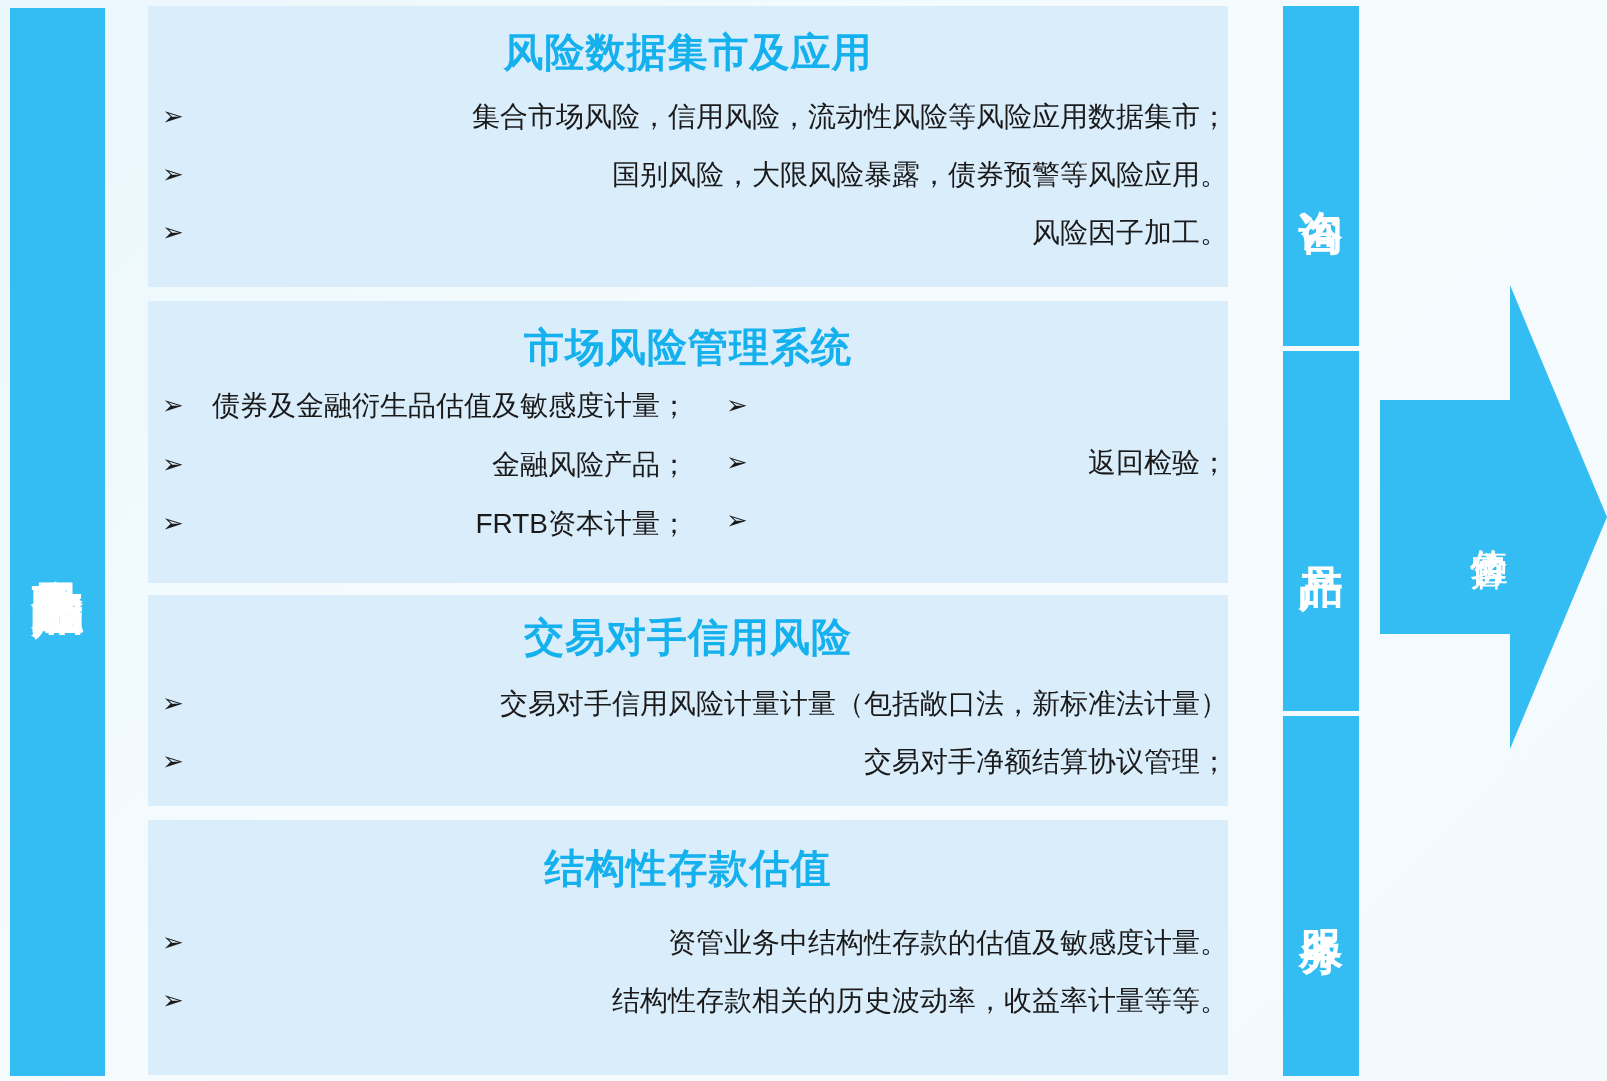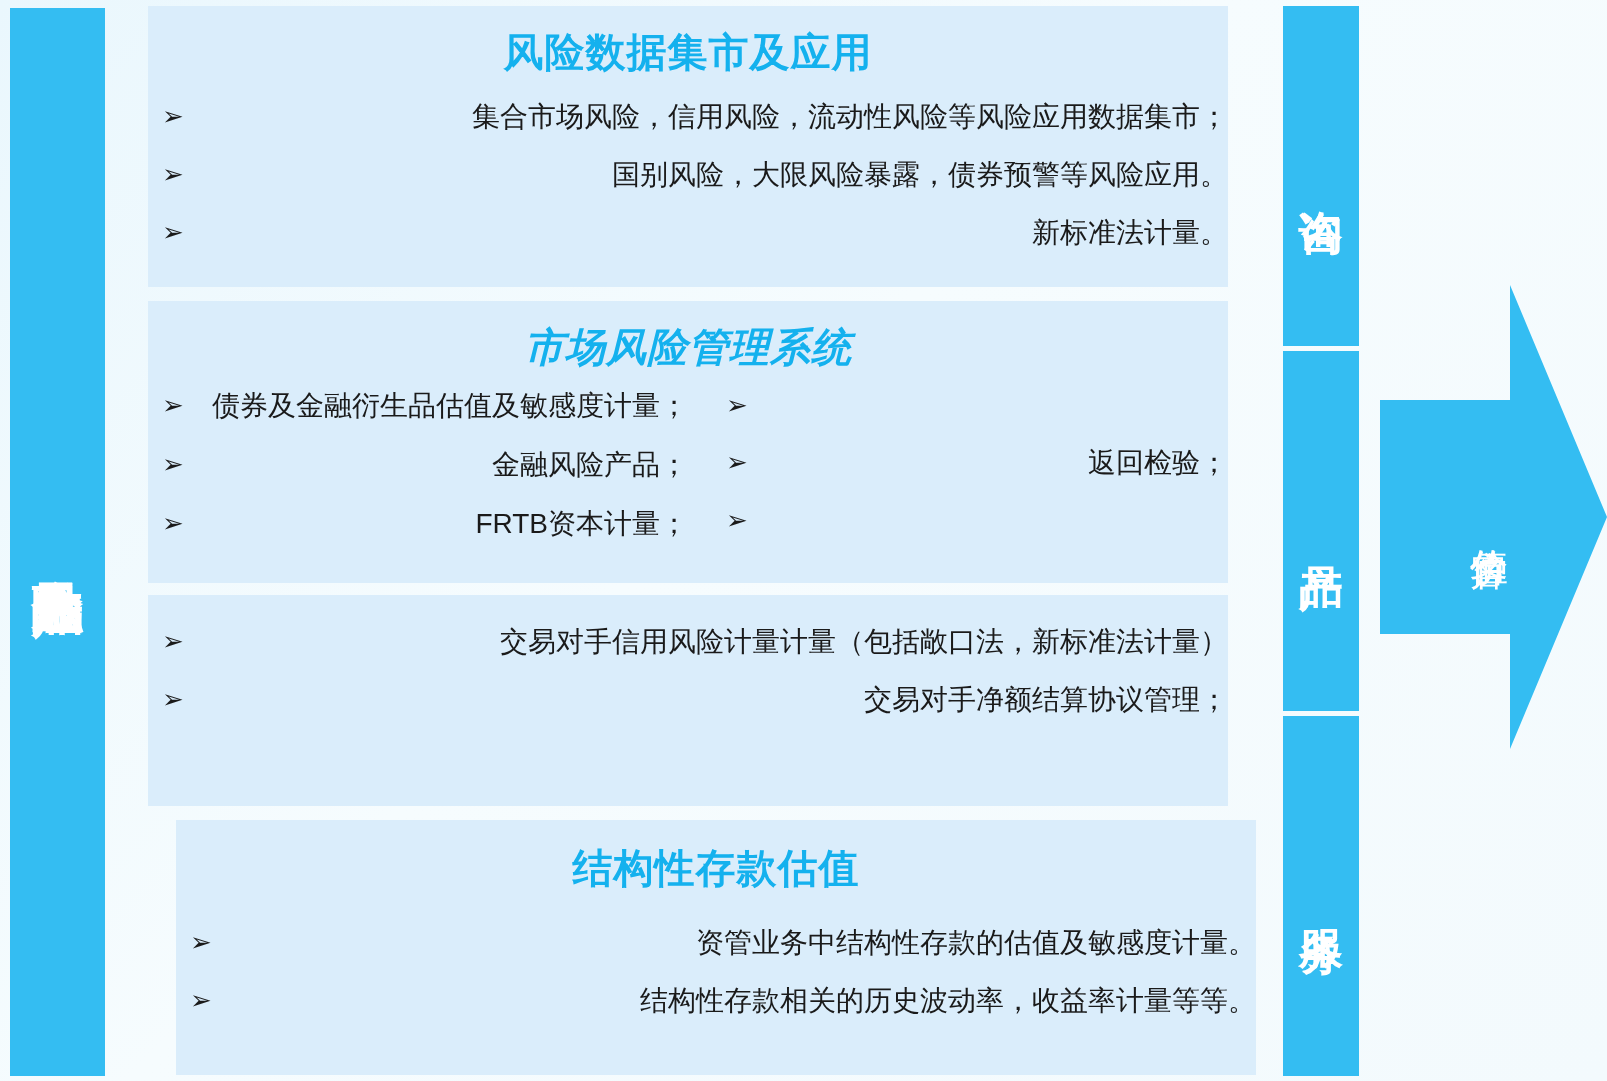--- a/index.html
+++ b/index.html
@@ -55,32 +55,32 @@
   .panel {
     position: absolute;
     left: 0;
     width: 1080px;
     background: #daedfb;
     box-sizing: border-box;
   }
   .panel-1 { top: 0px;   height: 281px; }
   .panel-2 { top: 295px; height: 282px; }
   .panel-3 { top: 589px; height: 211px; }
-  .panel-4 { top: 814px; height: 255px; margin-left: 28px; }
+  .panel-4 { top: 814px; height: 255px; }
 
   .panel-title {
     text-align: center;
     color: #14b1ee;
     font-size: 40px;
     font-weight: bold;
     letter-spacing: 1px;
     line-height: 1;
   }
   .panel-1 .panel-title { padding-top: 26px; }
-  .panel-2 .panel-title { padding-top: 26px; font-style: italic; }
+  .panel-2 .panel-title { padding-top: 26px; }
   .panel-3 .panel-title { padding-top: 22px; }
   .panel-4 .panel-title { padding-top: 28px; }
 
   .bullets {
     padding: 0;
     margin: 0;
     list-style: none;
   }
   .panel-1 .bullets { margin-top: 30px; }
   .panel-3 .bullets { margin-top: 32px; }
@@ -202,21 +202,21 @@
         <li class="bullet">
           <span class="bullet-marker">➢</span>
           <span class="bullet-text">集合市场风险，信用风险，流动性风险等风险应用数据集市；</span>
         </li>
         <li class="bullet">
           <span class="bullet-marker">➢</span>
           <span class="bullet-text">国别风险，大限风险暴露，债券预警等风险应用。</span>
         </li>
         <li class="bullet">
           <span class="bullet-marker">➢</span>
-          <span class="bullet-text">新标准法计量。</span>
+          <span class="bullet-text">风险因子加工。</span>
         </li>
       </ul>
     </div>
 
     <div class="panel panel-2">
       <div class="panel-title">市场风险管理系统</div>
       <div class="bullet-cols">
         <div class="bullet-col col-left">
           <div class="bullet">
             <span class="bullet-marker">➢</span>
@@ -240,20 +240,21 @@
             <span class="bullet-text">返回检验；</span>
           </div>
           <div class="bullet">
             <span class="bullet-marker">➢</span>
           </div>
         </div>
       </div>
     </div>
 
     <div class="panel panel-3">
+      <div class="panel-title">交易对手信用风险</div>
       <ul class="bullets">
         <li class="bullet">
           <span class="bullet-marker">➢</span>
           <span class="bullet-text">交易对手信用风险计量计量（包括敞口法，新标准法计量）</span>
         </li>
         <li class="bullet">
           <span class="bullet-marker">➢</span>
           <span class="bullet-text">交易对手净额结算协议管理；</span>
         </li>
       </ul>

